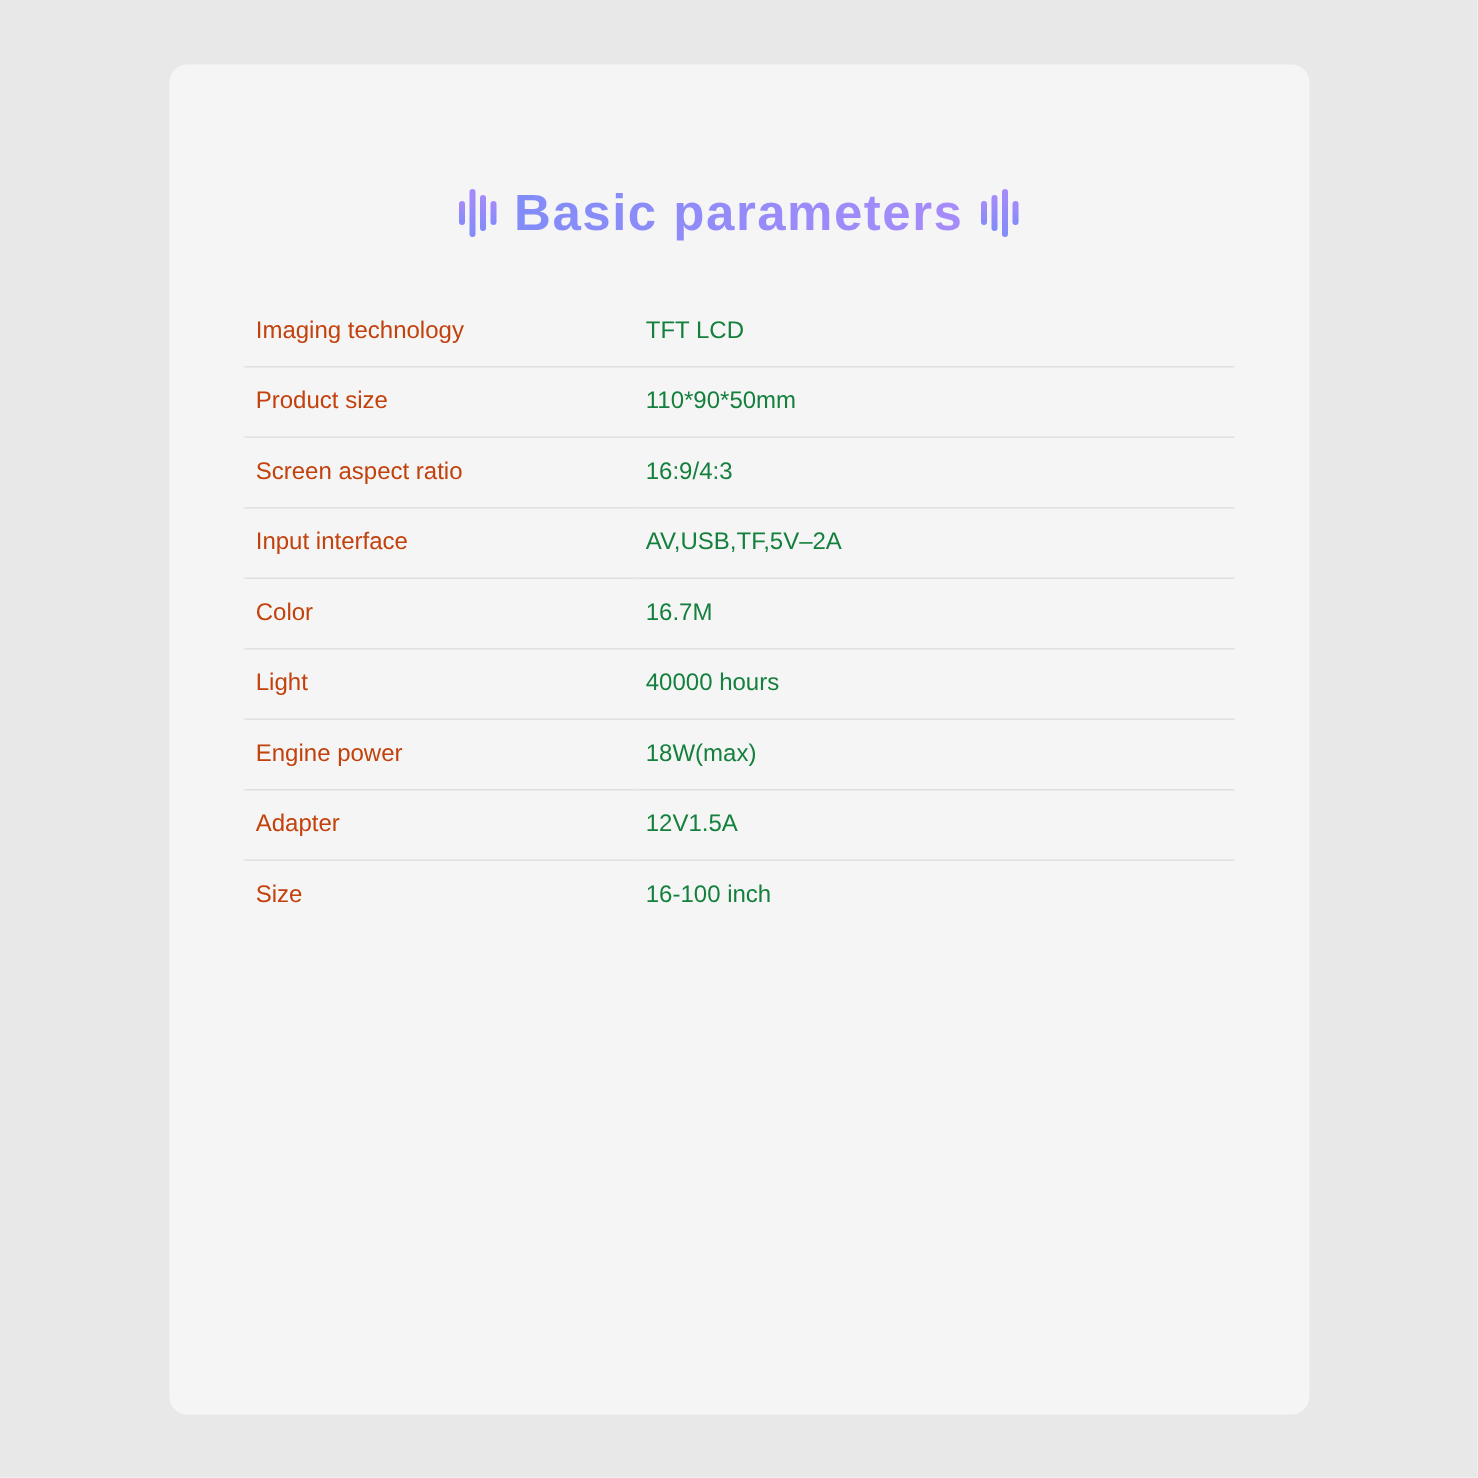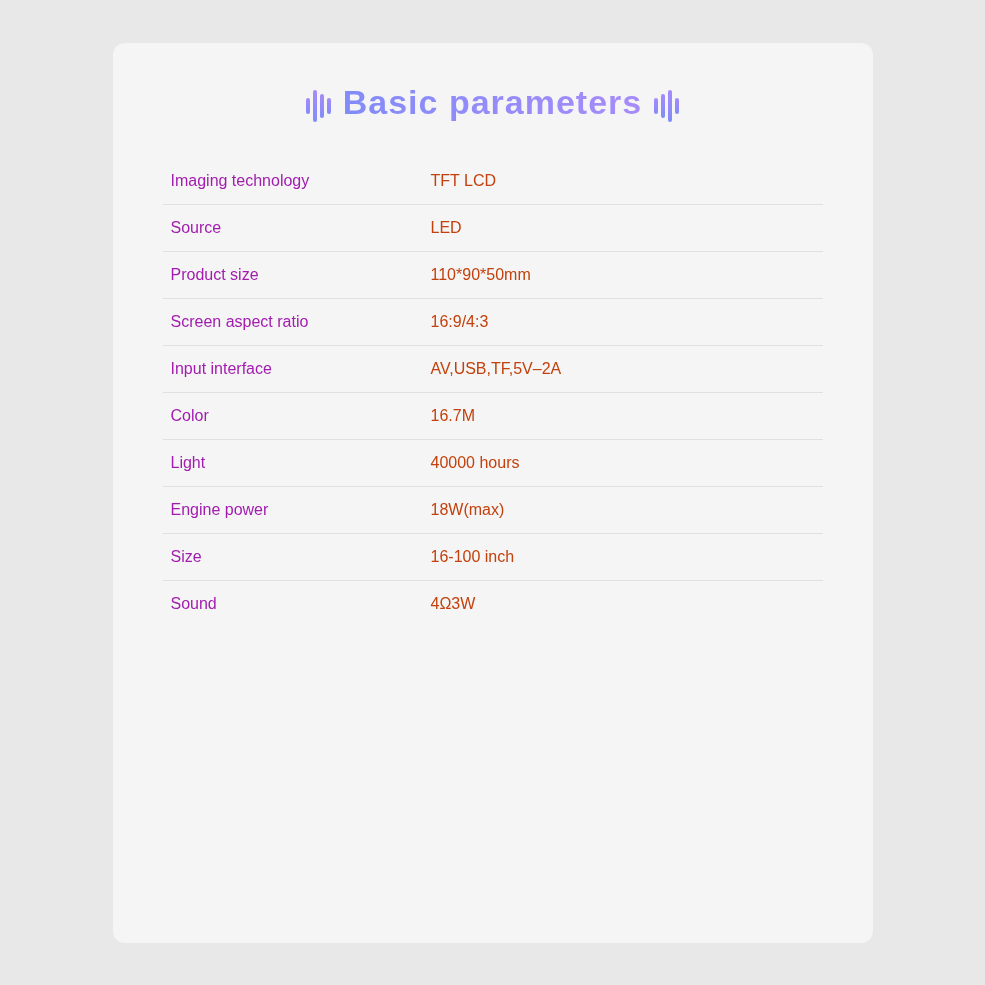--- a/index.html
+++ b/index.html
@@ -21,24 +21,25 @@
     .card {
       background-color: #f5f5f5;
       width: 760px;
       min-height: 900px;
       border-radius: 12px;
       padding: 40px 50px 50px 50px;
     }
 
     .header {
       display: flex;
-      align-items: flex-end;
+      align-items: center;
       justify-content: center;
       margin-bottom: 36px;
       gap: 12px;
+      margin-top: 40px;
     }
 
     .header-icon-left,
     .header-icon-right {
       display: flex;
       align-items: center;
       gap: 3px;
     }
 
     .bar {
@@ -76,26 +77,26 @@
 
     .params-table td {
       padding: 14px 8px;
       font-size: 16px;
       color: #555;
       vertical-align: middle;
     }
 
     .params-table td:first-child {
       width: 260px;
-      color: #a21caf;
+      color: #c2410c;
       font-weight: 400;
     }
 
     .params-table td:last-child {
-      color: #c2410c;
+      color: #15803d;
       font-weight: 400;
     }
   </style>
 </head>
 <body>
 
 <div class="card">
   <div class="header">
     <div class="header-icon-left">
       <div class="bar bar-short"></div>
@@ -112,24 +113,20 @@
     </div>
   </div>
 
   <table class="params-table">
     <tbody id="params-body">
     <tr>
           <td>Imaging technology</td>
           <td>TFT LCD</td>
         </tr>
         <tr>
-          <td>Source</td>
-          <td>LED</td>
-        </tr>
-        <tr>
           <td>Product size</td>
           <td>110*90*50mm</td>
         </tr>
         <tr>
           <td>Screen aspect ratio</td>
           <td>16:9/4:3</td>
         </tr>
         <tr>
           <td>Input interface</td>
           <td>AV,USB,TF,5V–2A</td>
@@ -140,22 +137,22 @@
         </tr>
         <tr>
           <td>Light</td>
           <td>40000 hours</td>
         </tr>
         <tr>
           <td>Engine power</td>
           <td>18W(max)</td>
         </tr>
         <tr>
+          <td>Adapter</td>
+          <td>12V1.5A</td>
+        </tr>
+        <tr>
           <td>Size</td>
           <td>16-100  inch</td>
-        </tr>
-        <tr>
-          <td>Sound</td>
-          <td>4Ω3W</td>
         </tr>
       </tbody>
   </table>
 </div>
 
 </body></html>

